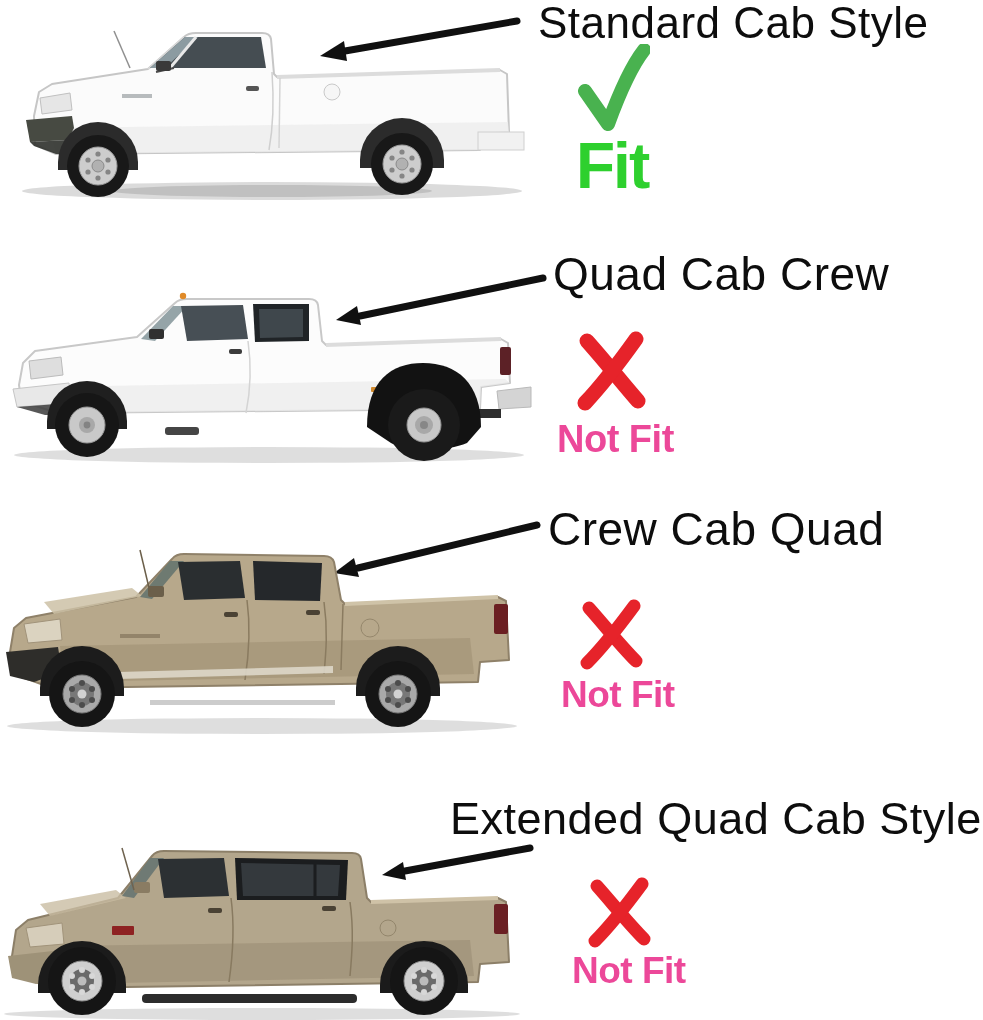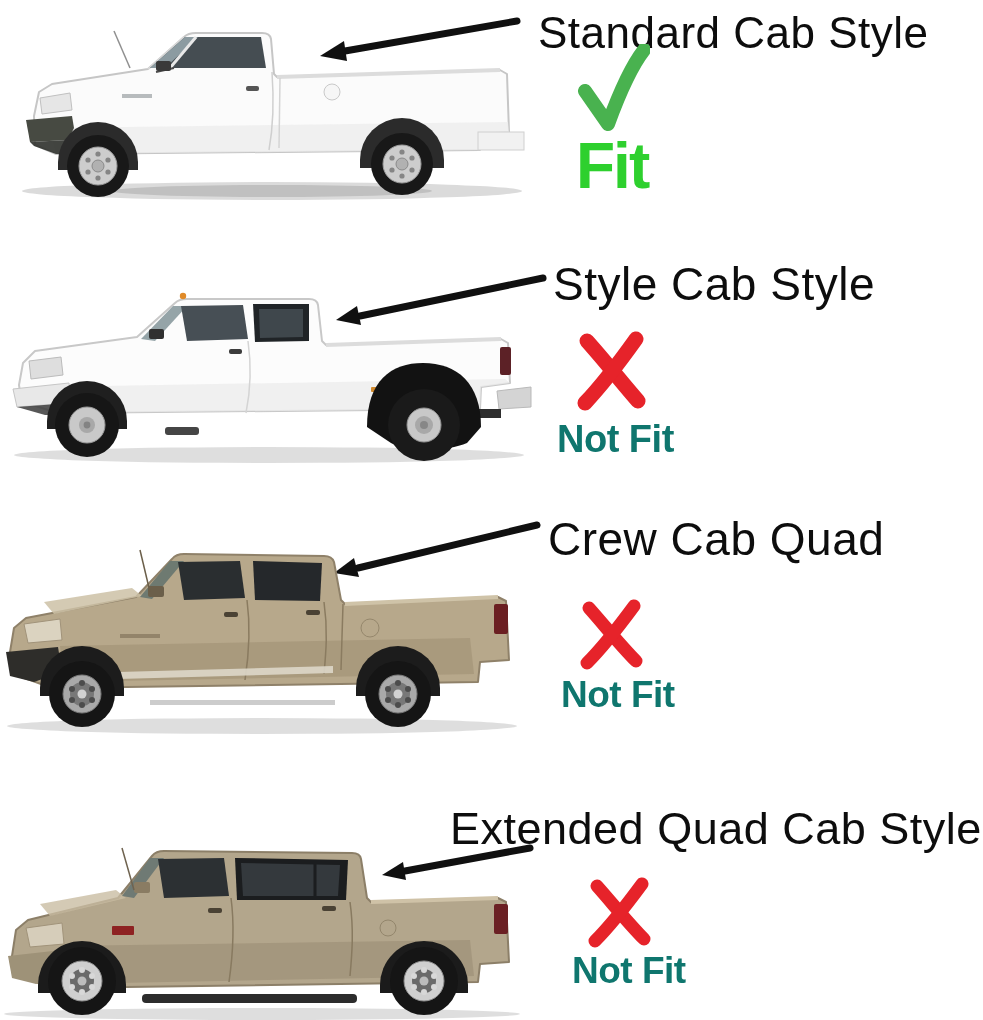--- a/index.html
+++ b/index.html
@@ -1,22 +1,22 @@
 <!DOCTYPE html>
 <html><head>
 <meta charset="utf-8">
 <style>
   html,body{margin:0;padding:0;background:#ffffff;}
   #figure{position:relative;width:983px;height:1020px;background:#ffffff;overflow:hidden;
           font-family:"Liberation Sans",sans-serif;}
   .abs{position:absolute;}
-  .title{position:absolute;color:#0d0d0d;font-weight:400;white-space:nowrap;line-height:1.05;margin-top:10px;}
+  .title{position:absolute;color:#0d0d0d;font-weight:400;white-space:nowrap;line-height:1.05;}
   .verdict{position:absolute;font-weight:700;white-space:nowrap;line-height:1;}
   .verdict.fit{color:#2ed02e;}
-  .verdict.notfit{color:#0f766e;}
+  .verdict.notfit{color:#ec4899;}
   svg{display:block;}
 </style>
 </head>
 <body>
 
 <div id="figure">
 
   <section>
     <div class="title" style="left:538px;top:0px;font-size:44px;letter-spacing:.5px;">Standard Cab Style</div>
 
@@ -78,21 +78,21 @@
       </g>
     </svg>
 
     <svg class="abs" style="left:578px;top:44px;" width="72" height="88" viewBox="0 0 72 88">
       <path d="M7,47 L30,80 C41,50 55,20 66,6" fill="none" stroke="#49b24f" stroke-width="14" stroke-linecap="round" stroke-linejoin="round"></path>
     </svg>
     <div class="verdict fit" style="left:576px;top:134px;font-size:64px;letter-spacing:-2px;">Fit</div>
   </section>
 
   <section>
-    <div class="title" style="left:553px;top:250px;font-size:46px;letter-spacing:.5px;">Style Cab Style</div>
+    <div class="title" style="left:553px;top:250px;font-size:46px;letter-spacing:.5px;">Quad Cab Crew</div>
 
     <svg class="abs" style="left:332px;top:272px;" width="216" height="56" viewBox="0 0 216 56">
       <path d="M211,6 L28,44" stroke="#101010" stroke-width="7" stroke-linecap="round" fill="none"></path>
       <polygon points="4,48 25,34 29,53" fill="#101010"></polygon>
     </svg>
 
     <svg class="abs" style="left:5px;top:283px;" width="528" height="184" viewBox="0 0 528 184">
       <ellipse cx="264" cy="172" rx="255" ry="8" fill="#000" opacity="0.13"></ellipse>
       <path d="M14,102 L18,80 L30,68 L132,54 L170,20 Q174,16 182,16 L304,16 Q312,16 313,22 L317,58 L321,62
                L496,56 L503,60 L505,100 L476,104 L475,126 L52,130 L28,122 L16,116 Z" fill="#fcfcfc" stroke="#c8c8c8" stroke-width="2" stroke-linejoin="round"></path>

